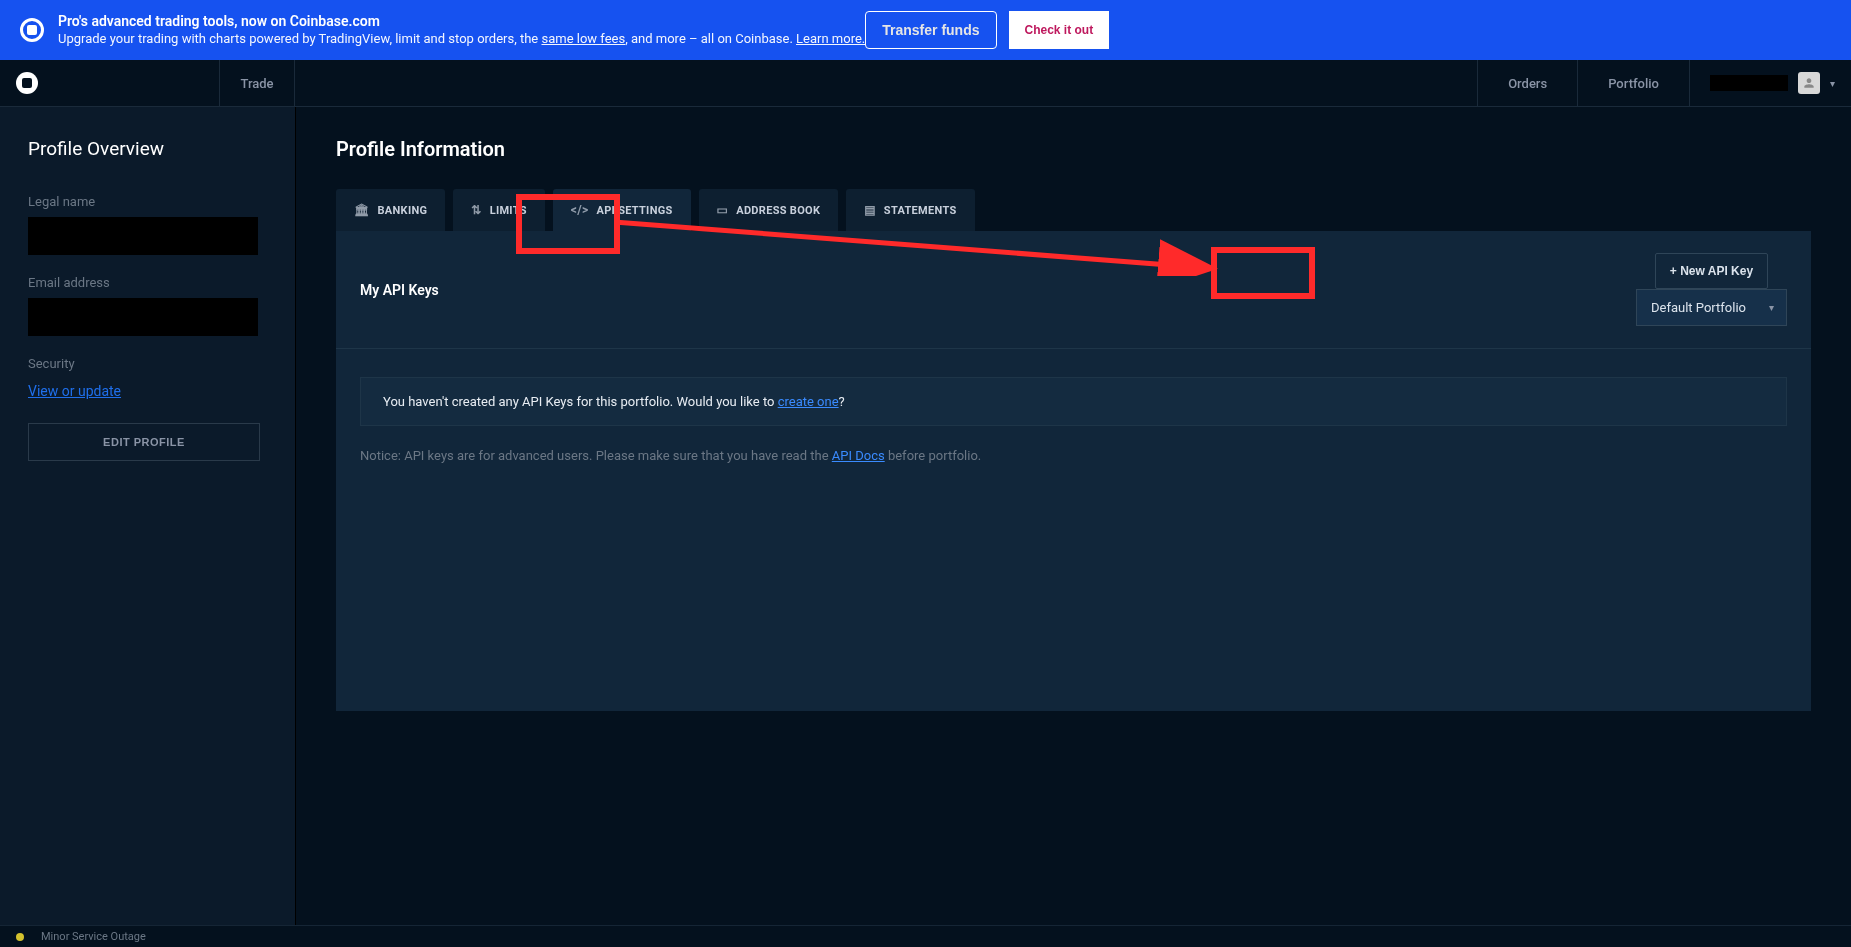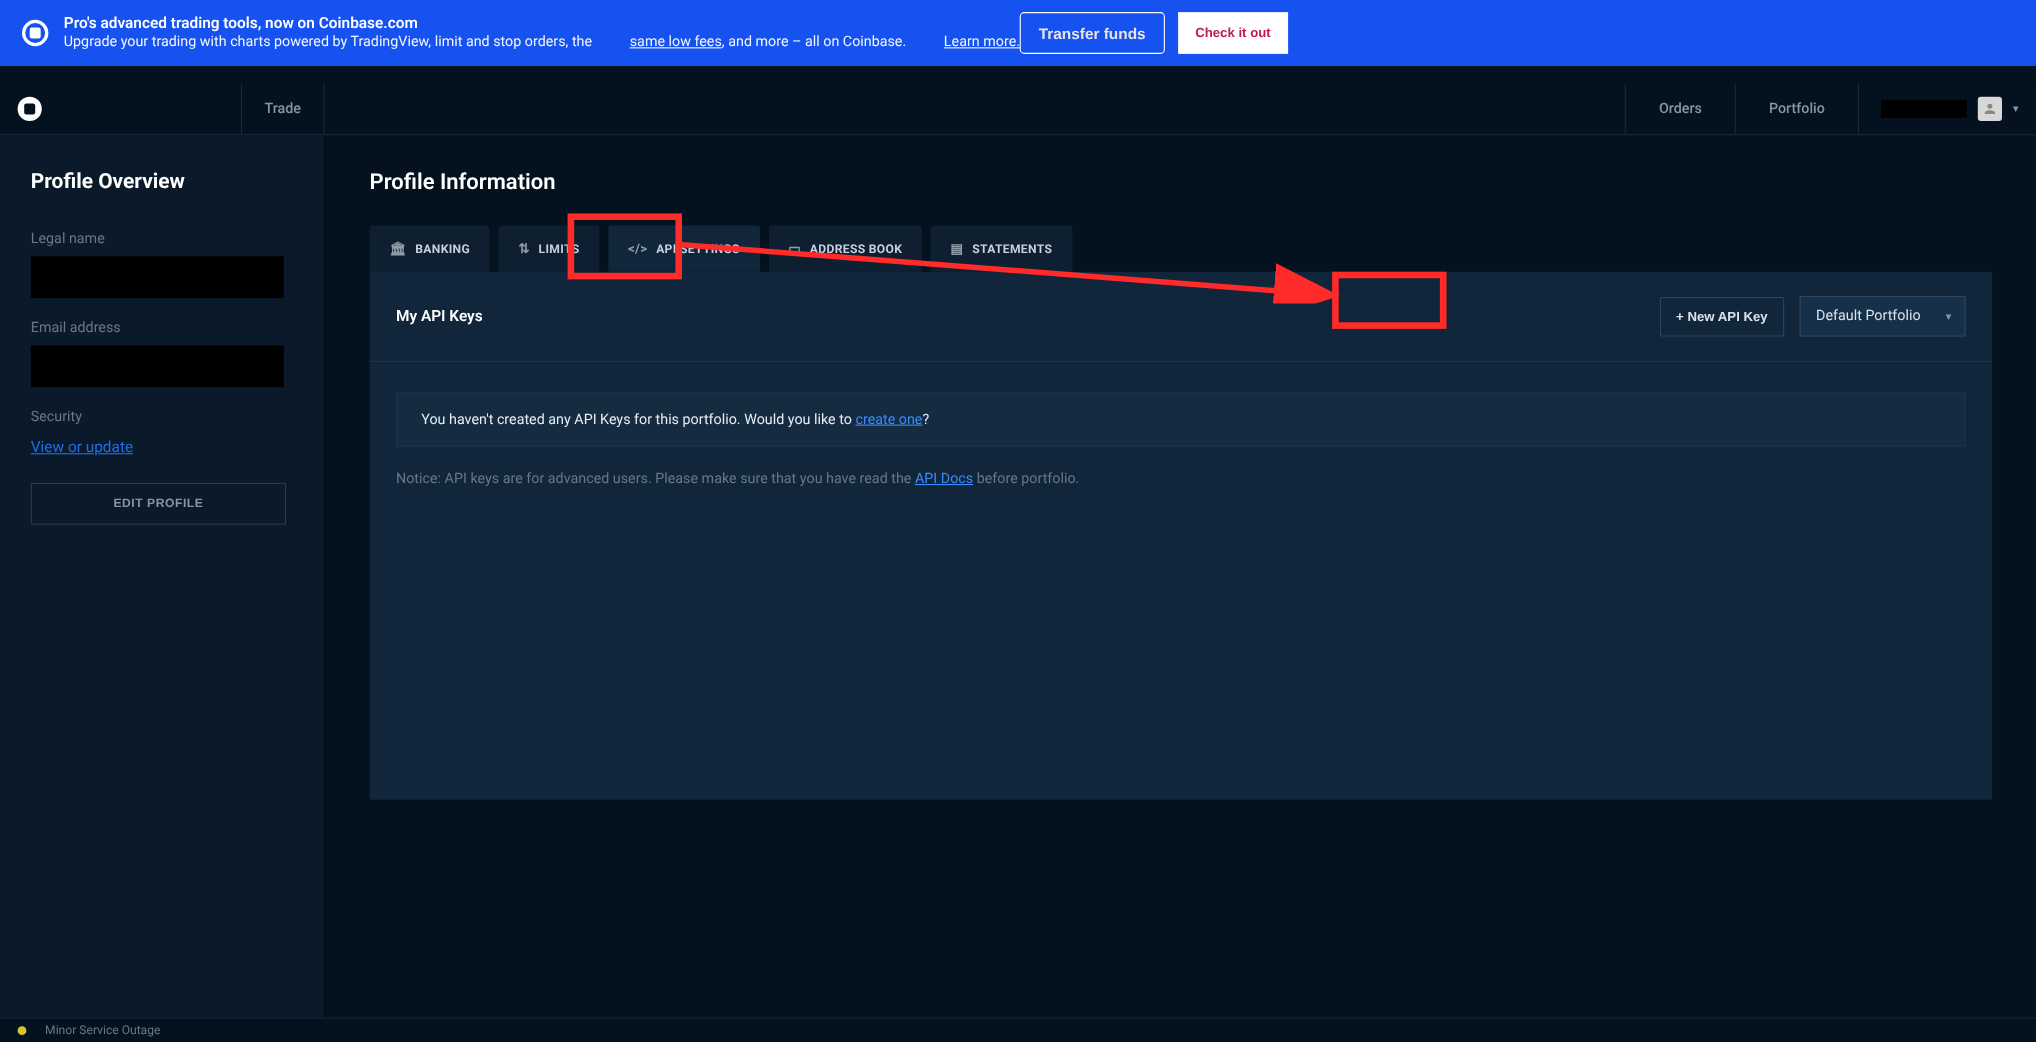--- a/index.html
+++ b/index.html
@@ -26,39 +26,38 @@
   }
   .banner-left { display: flex; align-items: center; gap: 14px; }
   .banner-logo {
     width: 24px; height:24px; border:3px solid #fff; border-radius:50%;
     display:flex; align-items:center; justify-content:center;
   }
   .banner-logo-inner { width:10px; height:10px; background:#fff; border-radius:2px;}
   .banner-text { font-size: 14px; line-height:1.3;}
   .banner-title { font-weight:600; }
   .banner-sub { font-size:13px; opacity:0.95;}
-  .banner-sub .ul { text-decoration: underline; cursor:pointer;margin-left:31px;}
+  .banner-sub .ul { text-decoration: underline; cursor:pointer;}
   .banner-buttons { display:flex; gap:12px;}
   .btn-outline {
     border:1px solid #fff; background:transparent; color:#e5e5e5;
     padding:10px 16px; border-radius:4px; font-weight:600; font-size:14px; cursor:pointer;
   }
   .btn-solid {
     background:#fff; color:#be185d; border:none;
     padding:10px 16px; border-radius:0; font-weight:600; font-size:12px; cursor:pointer;
   }
 
   
   .topnav {
     height: 47px;
     background:#04111e;
     border-bottom:1px solid #1a2a3a;
     display:flex; align-items:center;
     position:relative;
-    margin-top:16px;
   }
   .topnav-logo-wrap { width:220px; display:flex; align-items:center; padding-left:16px; border-right:1px solid #1a2a3a; height:100%;}
   .c-logo {
     width:22px; height:22px; background:#fff; border-radius:50%;
     position:relative;
   }
   .c-logo::after{
     content:""; position:absolute; left:6px; top:6px; width:10px; height:10px;
     background:#04111e; border-radius:2px;
   }
@@ -80,21 +79,21 @@
   .avatar { width:22px; height:22px; background:#d8d8d8; border-radius:3px; display:flex; align-items:center; justify-content:center;}
   .avatar svg{ width:14px; height:14px; fill:#888;}
   .chev { color:#8a94a6; font-size:10px;}
 
   
   .layout { display:flex; height: calc(100% - 60px - 47px - 22px); }
   .sidebar {
     width: 296px; background:#0b1a2a; padding:30px 28px;
     border-right:1px solid #000;
   }
-  .sidebar h2 { font-size:19px; font-weight:700; margin-bottom:34px;}
+  .sidebar h2 { font-size:19px; font-weight:400; margin-bottom:34px;}
   .field-label { color:#6b7785; font-size:13px; margin-bottom:8px;}
   .field-redact { width:230px; height:38px; background:#000; margin-bottom:20px;}
   .security-link { color:#1f6feb; text-decoration:underline; font-size:14px; display:inline-block; margin-top:4px; margin-bottom:24px; cursor:pointer;}
   .edit-btn {
     width:232px; border:1px solid #2a3a4a; background:transparent; color:#8a94a6;
     font-size:11px; letter-spacing:0.5px; font-weight:600; padding:12px 0; cursor:pointer;
   }
 
   .main { flex:1; padding:30px 40px; background:#04111e; }
   .main h1 { font-size:20px; font-weight:600; margin-bottom:28px; }
@@ -111,21 +110,21 @@
 
   
   .panel {
     background:#11263a; padding:0; min-height:480px; position:relative;
   }
   .panel-header {
     display:flex; align-items:center; justify-content:space-between;
     padding:22px 24px; border-bottom:1px solid #1e3548;
   }
   .panel-title { font-size:14px; font-weight:600;}
-  .panel-actions { display:flex; gap:14px; align-items:center;}
+  .panel-actions { display:flex; align-items:center;flex-direction:column;}
   .new-key-btn {
     border:1px solid #2f4558; background:transparent; color:#dbe3ec;
     font-size:12px; font-weight:600; padding:10px 14px; cursor:pointer; border-radius:2px;
   }
   .portfolio-select {
     border:1px solid #2f4558; background:#16304a; color:#dbe3ec;
     font-size:13px; padding:10px 40px 10px 14px; cursor:pointer; border-radius:0;
     position:relative; display:flex; align-items:center; gap:30px;
   }
   .portfolio-select .chev2 { position:absolute; right:12px; font-size:10px; color:#8a94a6;}

